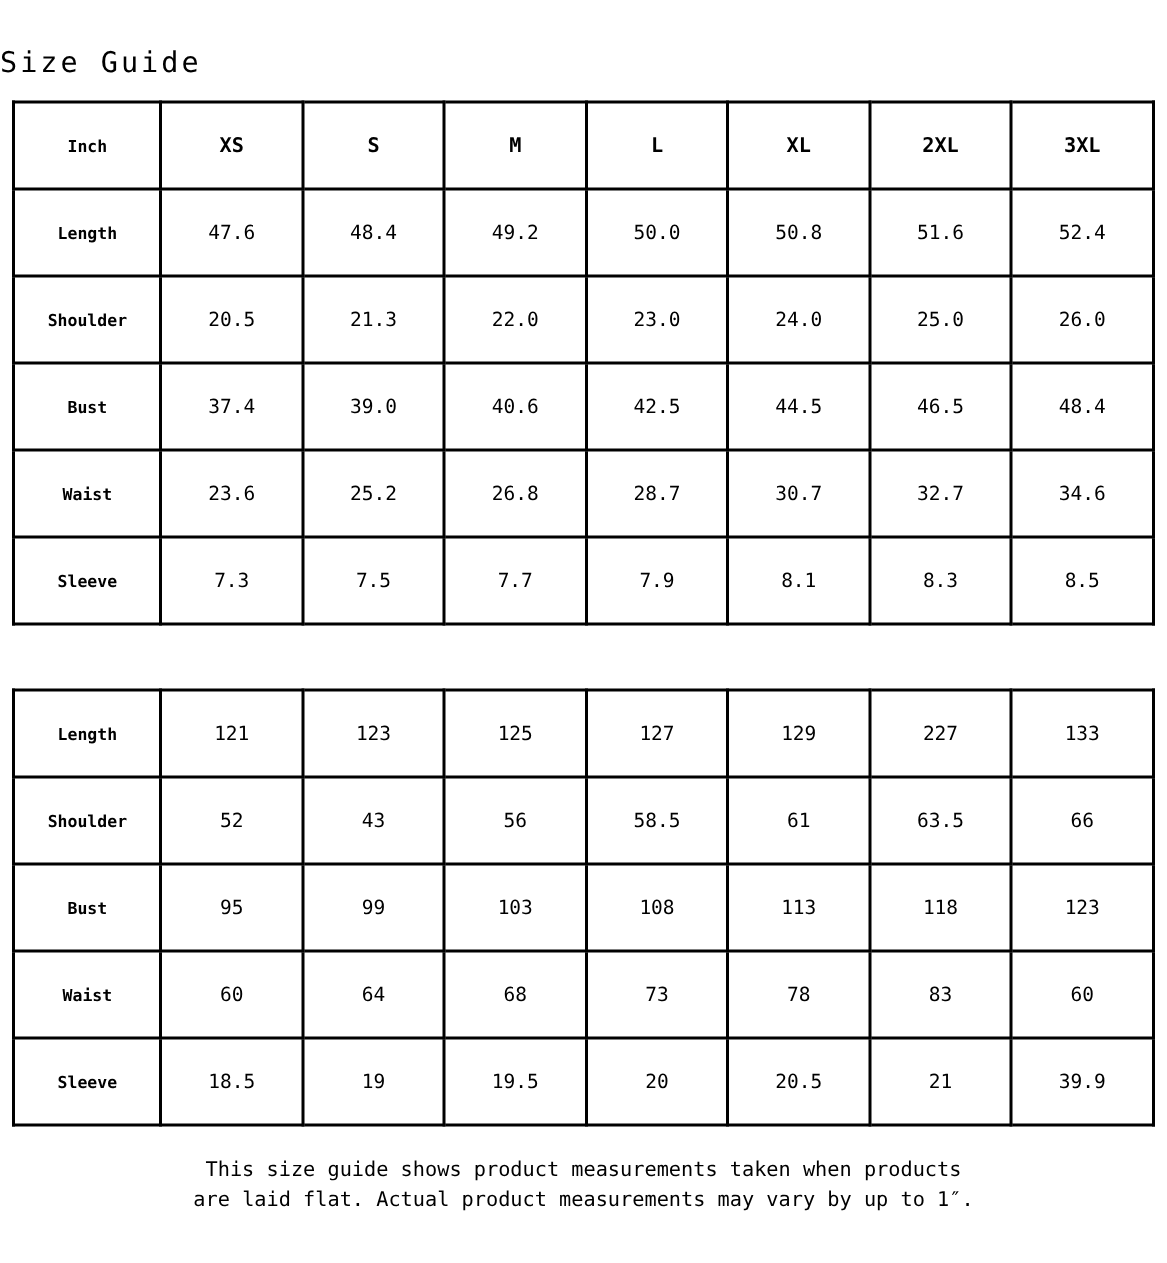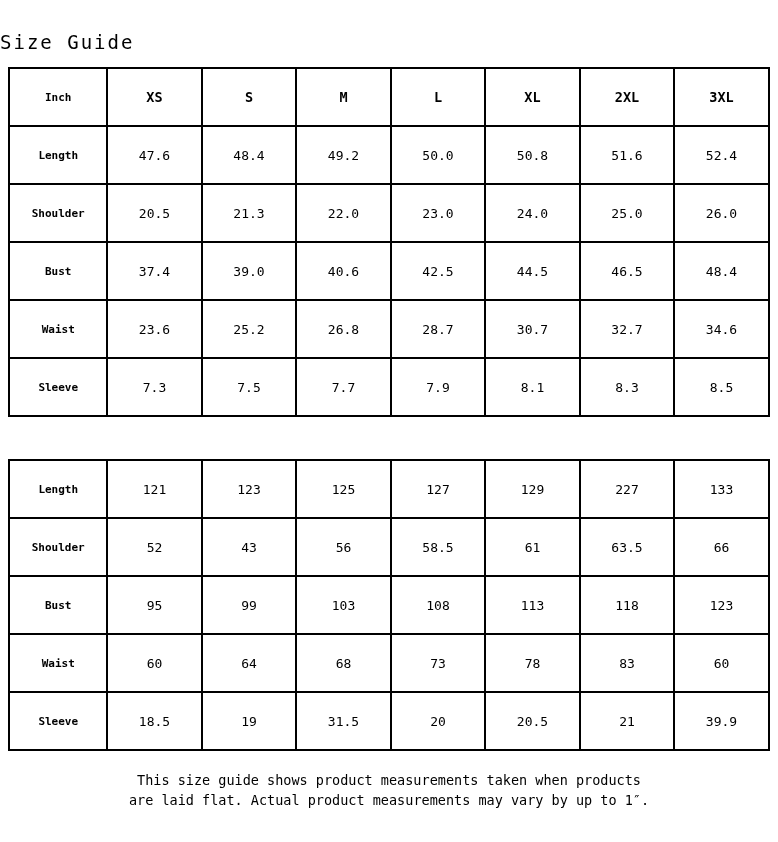--- a/index.html
+++ b/index.html
@@ -207,21 +207,21 @@
         <td class="val">68</td>
         <td class="val">73</td>
         <td class="val">78</td>
         <td class="val">83</td>
         <td class="val">60</td>
       </tr>
       <tr>
         <td class="row-label">Sleeve</td>
         <td class="val">18.5</td>
         <td class="val">19</td>
-        <td class="val">31.5</td>
+        <td class="val">19.5</td>
         <td class="val">20</td>
         <td class="val">20.5</td>
         <td class="val">21</td>
         <td class="val">39.9</td>
       </tr>
     </tbody>
   </table>
 
   <div class="footnote">
     <div>This size guide shows product measurements taken when products</div>

